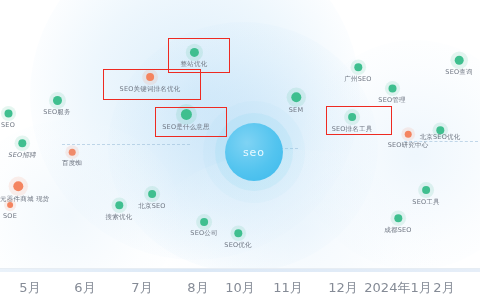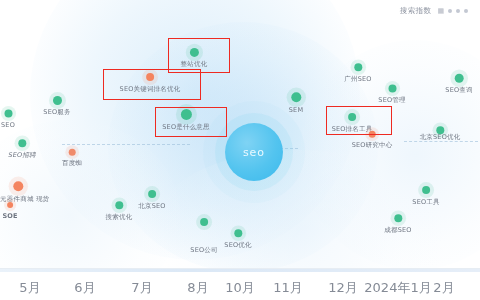--- a/index.html
+++ b/index.html
@@ -135,27 +135,20 @@
     position: absolute; top: 10px;
     transform: translateX(-50%);
     font-size: 13px; color: #858b96; white-space: nowrap;
   }
 </style>
 </head>
 <body>
 
 <div id="stage">
 
-  <div id="header">
-    <span id="header-title">搜索指数</span>
-    <span class="hdr-icon">▦</span>
-    <span class="hdr-dot"></span>
-    <span class="hdr-dot"></span>
-    <span class="hdr-dot"></span>
-  </div>
 
   <div id="plot">
     <div class="halo h1"></div>
     <div class="halo h2"></div>
     <div class="halo h3"></div>
     <div class="halo h4"></div>
     <div class="halo h5"></div>
 
     <div id="rails-layer">
         <div class="rail" style="left: 62px; top: 144px; width: 128px;"></div>
@@ -183,33 +176,33 @@
         <div class="node" style="left: 72px; top: 152px; width: 1px; height: 1px;">
           <div class="bubble" style="width: 7.6px; height: 7.6px; background: rgb(240, 138, 106); box-shadow: rgba(240, 138, 106, 0.133) 0px 0px 0px 3.4px;"></div>
           <div class="nlabel" style="margin-top: 6.8px;">百度蜘</div>
         </div>
         <div class="node" style="left: 18px; top: 186px; width: 1px; height: 1px;">
           <div class="bubble" style="width: 10.4px; height: 10.4px; background: rgb(244, 132, 95); box-shadow: rgba(244, 132, 95, 0.133) 0px 0px 0px 4.7px;"></div>
           <div class="nlabel" style="margin-top: 8.2px;">电子元器件商城 现货</div>
         </div>
         <div class="node" style="left: 10px; top: 205px; width: 1px; height: 1px;">
           <div class="bubble" style="width: 6.8px; height: 6.8px; background: rgb(244, 132, 95); box-shadow: rgba(244, 132, 95, 0.133) 0px 0px 0px 3.1px;"></div>
-          <div class="nlabel" style="margin-top: 6.4px; font-weight: bold;">SOE</div>
+          <div class="nlabel" style="margin-top: 6.4px;">SOE</div>
         </div>
         <div class="node" style="left: 119px; top: 205px; width: 1px; height: 1px;">
           <div class="bubble" style="width: 8.4px; height: 8.4px; background: rgb(63, 191, 143); box-shadow: rgba(63, 191, 143, 0.133) 0px 0px 0px 3.8px;"></div>
           <div class="nlabel" style="margin-top: 7.2px;">搜索优化</div>
         </div>
         <div class="node" style="left: 152px; top: 194px; width: 1px; height: 1px;">
           <div class="bubble" style="width: 8.8px; height: 8.8px; background: rgb(63, 191, 143); box-shadow: rgba(63, 191, 143, 0.133) 0px 0px 0px 4px;"></div>
           <div class="nlabel" style="margin-top: 7.4px;">北京SEO</div>
         </div>
         <div class="node" style="left: 204px; top: 222px; width: 1px; height: 1px;">
           <div class="bubble" style="width: 8.8px; height: 8.8px; background: rgb(63, 191, 143); box-shadow: rgba(63, 191, 143, 0.133) 0px 0px 0px 4px;"></div>
-          <div class="nlabel" style="margin-top: 23px; text-align: right;">SEO公司</div>
+          <div class="nlabel" style="margin-top: 6px; text-align: right;">SEO公司</div>
         </div>
         <div class="node" style="left: 238px; top: 233px; width: 1px; height: 1px;">
           <div class="bubble" style="width: 8.4px; height: 8.4px; background: rgb(63, 191, 143); box-shadow: rgba(63, 191, 143, 0.133) 0px 0px 0px 3.8px;"></div>
           <div class="nlabel" style="margin-top: 7.2px;">SEO优化</div>
         </div>
         <div class="node" style="left: 194px; top: 52px; width: 1px; height: 1px;">
           <div class="bubble" style="width: 9.2px; height: 9.2px; background: rgb(63, 191, 143); box-shadow: rgba(63, 191, 143, 0.133) 0px 0px 0px 4.1px;"></div>
           <div class="nlabel" style="margin-top: 7.6px;">整站优化</div>
         </div>
         <div class="node" style="left: 150px; top: 77px; width: 1px; height: 1px;">
@@ -225,29 +218,29 @@
           <div class="nlabel" style="margin-top: 8.2px;">SEM</div>
         </div>
         <div class="node" style="left: 358px; top: 67px; width: 1px; height: 1px;">
           <div class="bubble" style="width: 8.4px; height: 8.4px; background: rgb(63, 191, 143); box-shadow: rgba(63, 191, 143, 0.133) 0px 0px 0px 3.8px;"></div>
           <div class="nlabel" style="margin-top: 7.2px;">广州SEO</div>
         </div>
         <div class="node" style="left: 392px; top: 88px; width: 1px; height: 1px;">
           <div class="bubble" style="width: 8px; height: 8px; background: rgb(63, 191, 143); box-shadow: rgba(63, 191, 143, 0.133) 0px 0px 0px 3.6px;"></div>
           <div class="nlabel" style="margin-top: 7px;">SEO管理</div>
         </div>
-        <div class="node" style="left: 459px; top: 78px; width: 1px; height: 1px;">
+        <div class="node" style="left: 459px; top: 60px; width: 1px; height: 1px;">
           <div class="bubble" style="width: 9.6px; height: 9.6px; background: rgb(63, 191, 143); box-shadow: rgba(63, 191, 143, 0.133) 0px 0px 0px 4.3px;"></div>
           <div class="nlabel" style="margin-top: 7.8px;">SEO查询</div>
         </div>
         <div class="node" style="left: 352px; top: 117px; width: 1px; height: 1px;">
           <div class="bubble" style="width: 8.8px; height: 8.8px; background: rgb(63, 191, 143); box-shadow: rgba(63, 191, 143, 0.133) 0px 0px 0px 4px;"></div>
           <div class="nlabel" style="margin-top: 7.4px;">SEO排名工具</div>
         </div>
-        <div class="node" style="left: 372px; top: 134px; width: 1px; height: 1px; text-align: right;">
+        <div class="node" style="left: 408px; top: 134px; width: 1px; height: 1px; text-align: right;">
           <div class="bubble" style="width: 7.6px; height: 7.6px; background: rgb(244, 132, 95); box-shadow: rgba(244, 132, 95, 0.133) 0px 0px 0px 3.4px;"></div>
           <div class="nlabel" style="margin-top: 6.8px;">SEO研究中心</div>
         </div>
         <div class="node" style="left: 440px; top: 130px; width: 1px; height: 1px;">
           <div class="bubble" style="width: 8.4px; height: 8.4px; background: rgb(63, 191, 143); box-shadow: rgba(63, 191, 143, 0.133) 0px 0px 0px 3.8px;"></div>
           <div class="nlabel" style="margin-top: 2px;">北京SEO优化</div>
         </div>
         <div class="node" style="left: 426px; top: 190px; width: 1px; height: 1px;">
           <div class="bubble" style="width: 8.8px; height: 8.8px; background: rgb(63, 191, 143); box-shadow: rgba(63, 191, 143, 0.133) 0px 0px 0px 4px;"></div>
           <div class="nlabel" style="margin-top: 7.4px;">SEO工具</div>

